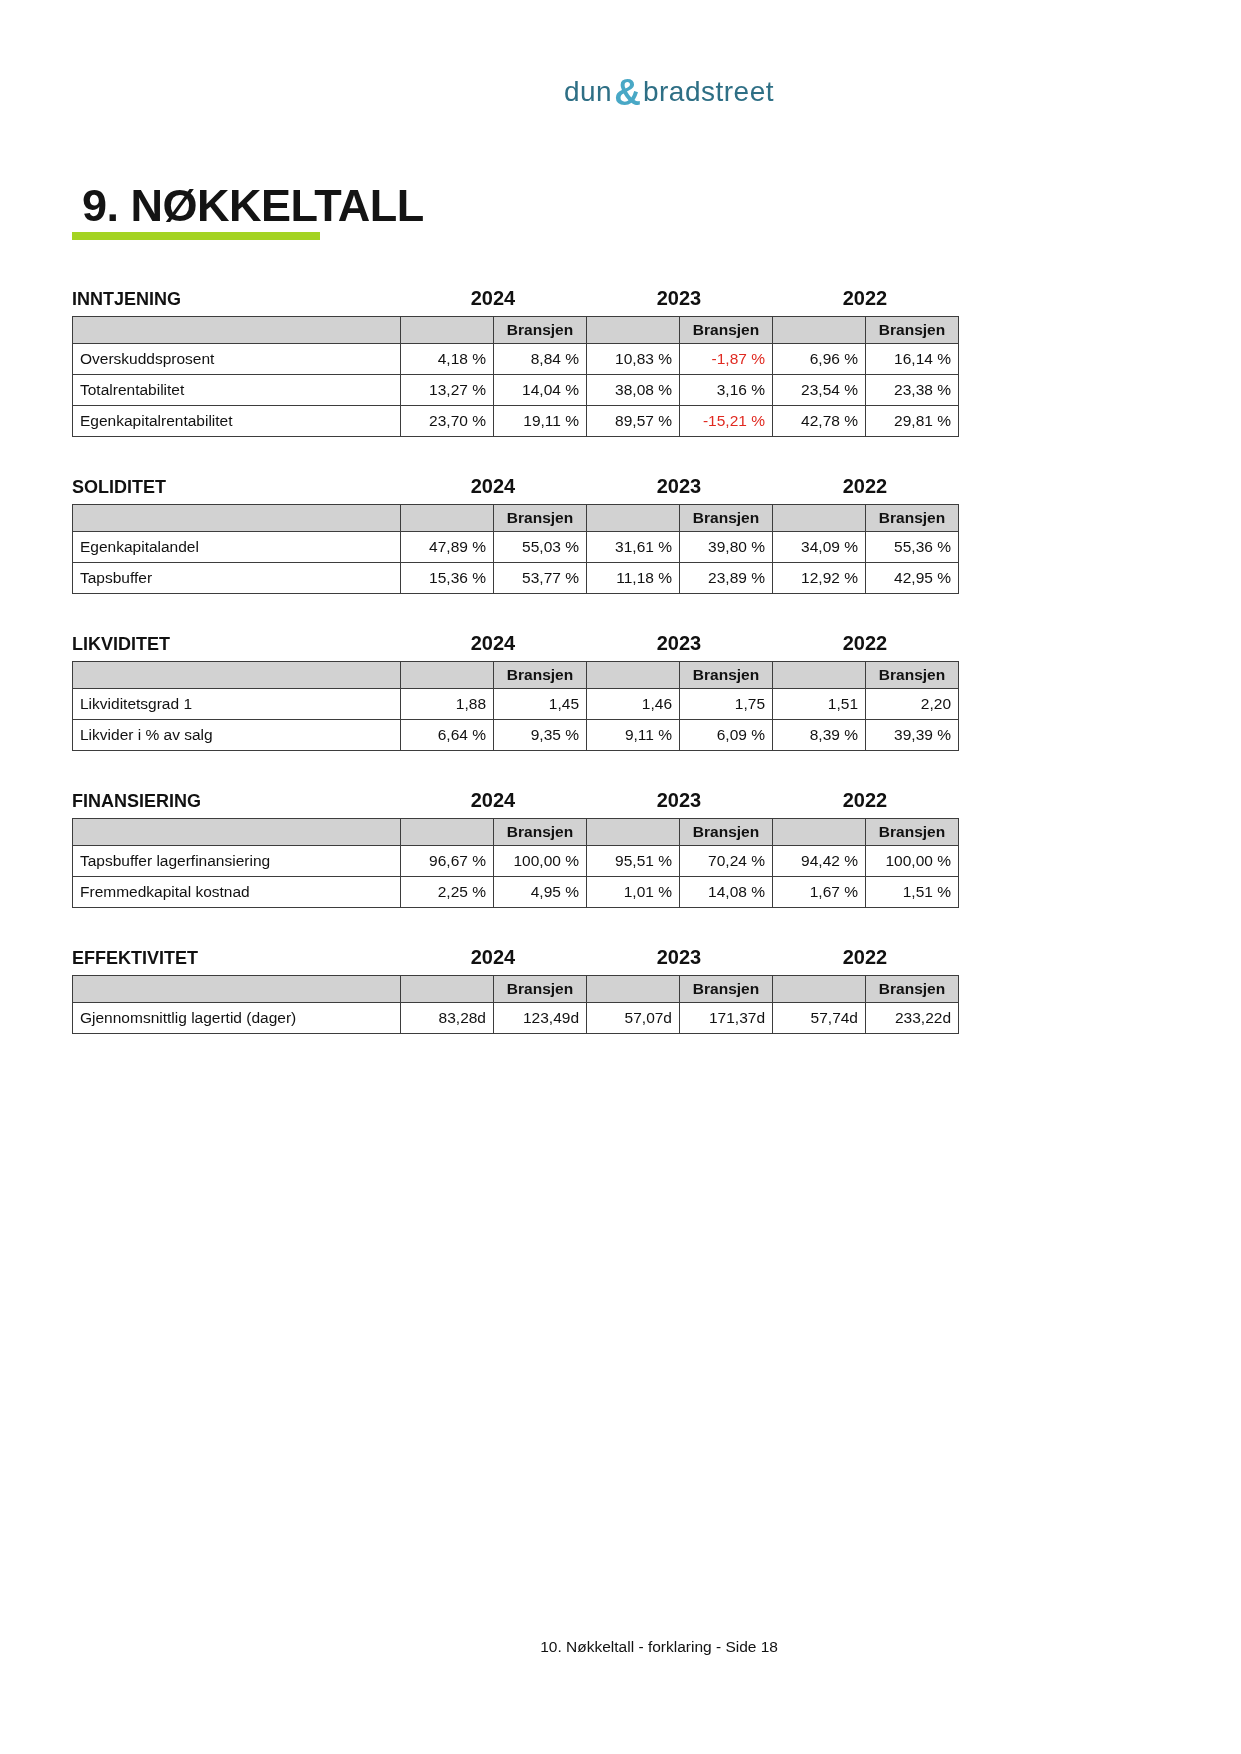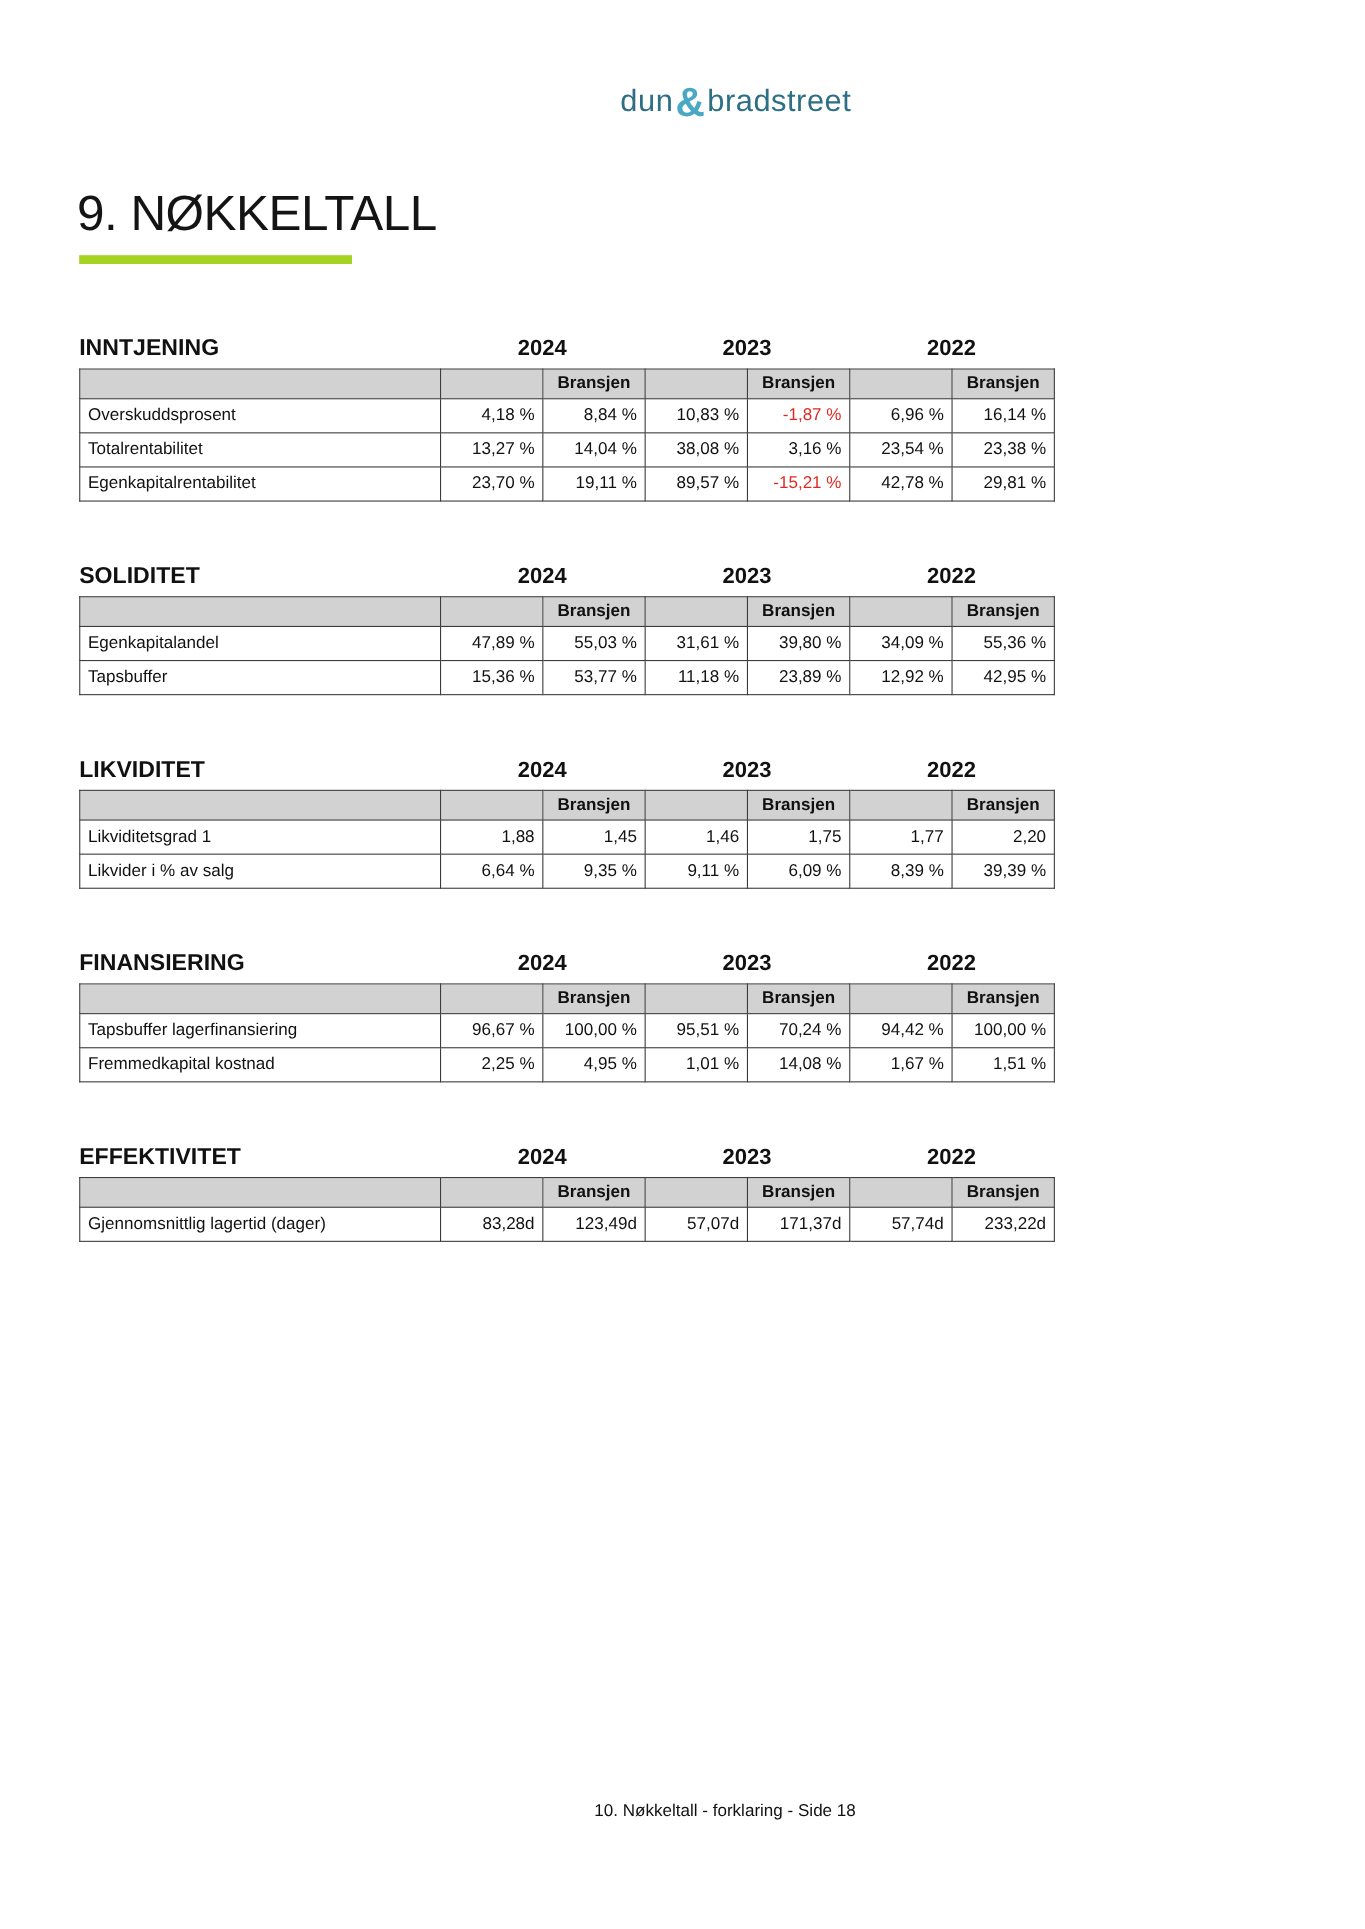--- a/index.html
+++ b/index.html
@@ -35,23 +35,23 @@
     position: relative;
     top: 4px;
     margin: 0 2px;
   }
 
   
   .title {
     position: absolute;
     top: 168px;
     left: 70px;
-    margin: 0;
+    margin: 12px;
     font-size: 45px;
-    font-weight: 400;
+    font-weight: 700;
     letter-spacing: -0.5px;
     color: #141414;
   }
   .accent-bar {
     position: absolute;
     top: 232px;
     left: 72px;
     width: 248px;
     height: 8px;
     background: var(--accent, #a4d322);
@@ -67,23 +67,22 @@
   .table-block { margin-bottom: 38px; }
 
   .year-row {
     display: grid;
     grid-template-columns: 328px 186px 186px 186px;
     align-items: end;
     margin-bottom: 6px;
   }
   .section-title {
     font-weight: bold;
-    font-size: 21px;
+    font-size: 18px;
     color: #111111;
-    margin-top: 18px;
   }
   .year-cell {
     font-weight: bold;
     font-size: 20px;
     text-align: center;
     color: #111111;
   }
 
   table.data-table {
     border-collapse: collapse;
@@ -264,21 +263,21 @@
               <td>Bransjen</td>
               <td></td>
               <td>Bransjen</td>
             </tr>
             <tr class="data-row">
               <td class="label-cell">Likviditetsgrad 1</td>
               <td class="value-cell">1,88</td>
               <td class="value-cell">1,45</td>
               <td class="value-cell">1,46</td>
               <td class="value-cell">1,75</td>
-              <td class="value-cell">1,77</td>
+              <td class="value-cell">1,51</td>
               <td class="value-cell">2,20</td>
             </tr>
             <tr class="data-row">
               <td class="label-cell">Likvider i % av salg</td>
               <td class="value-cell">6,64 %</td>
               <td class="value-cell">9,35 %</td>
               <td class="value-cell">9,11 %</td>
               <td class="value-cell">6,09 %</td>
               <td class="value-cell">8,39 %</td>
               <td class="value-cell">39,39 %</td>

